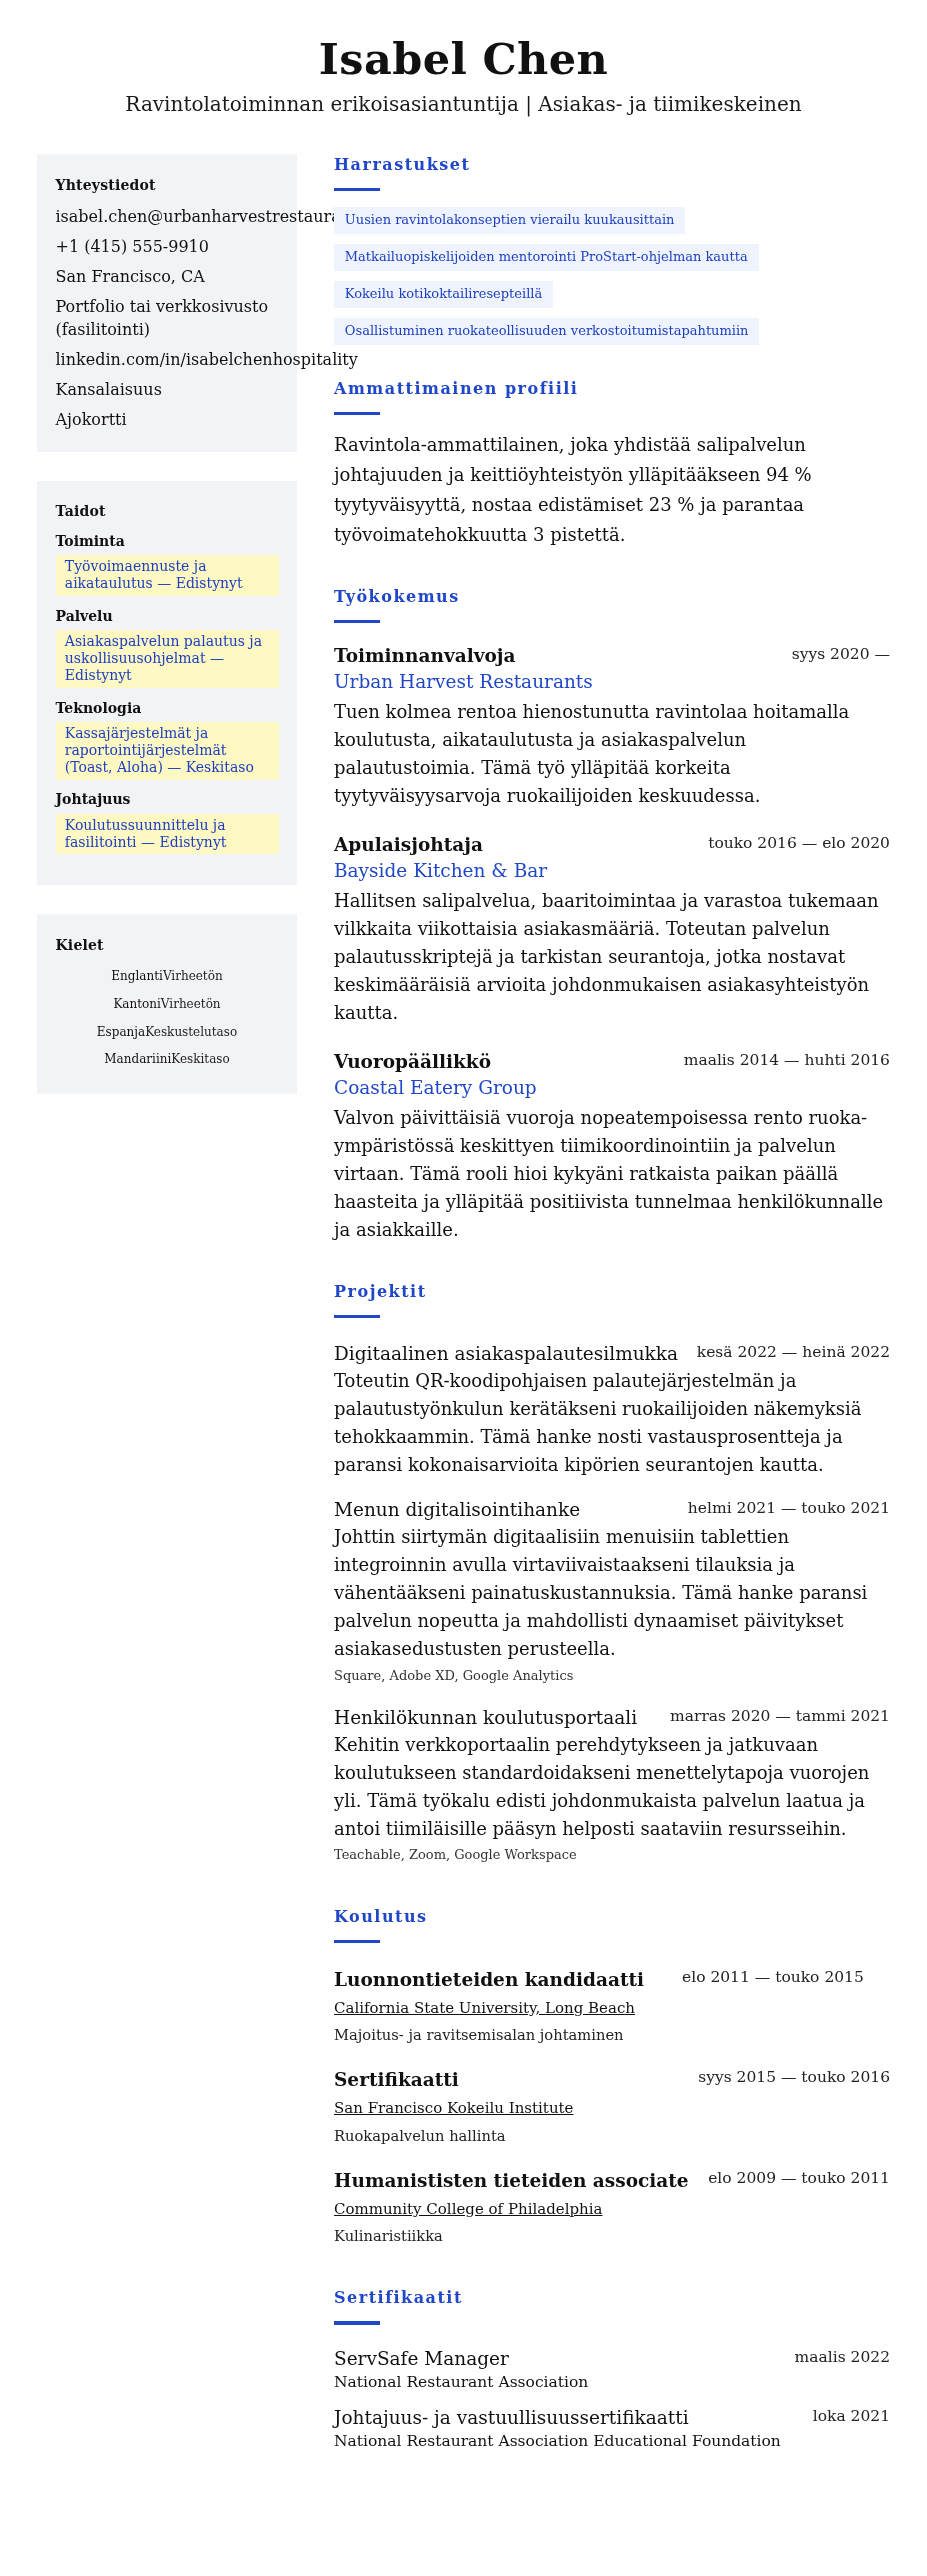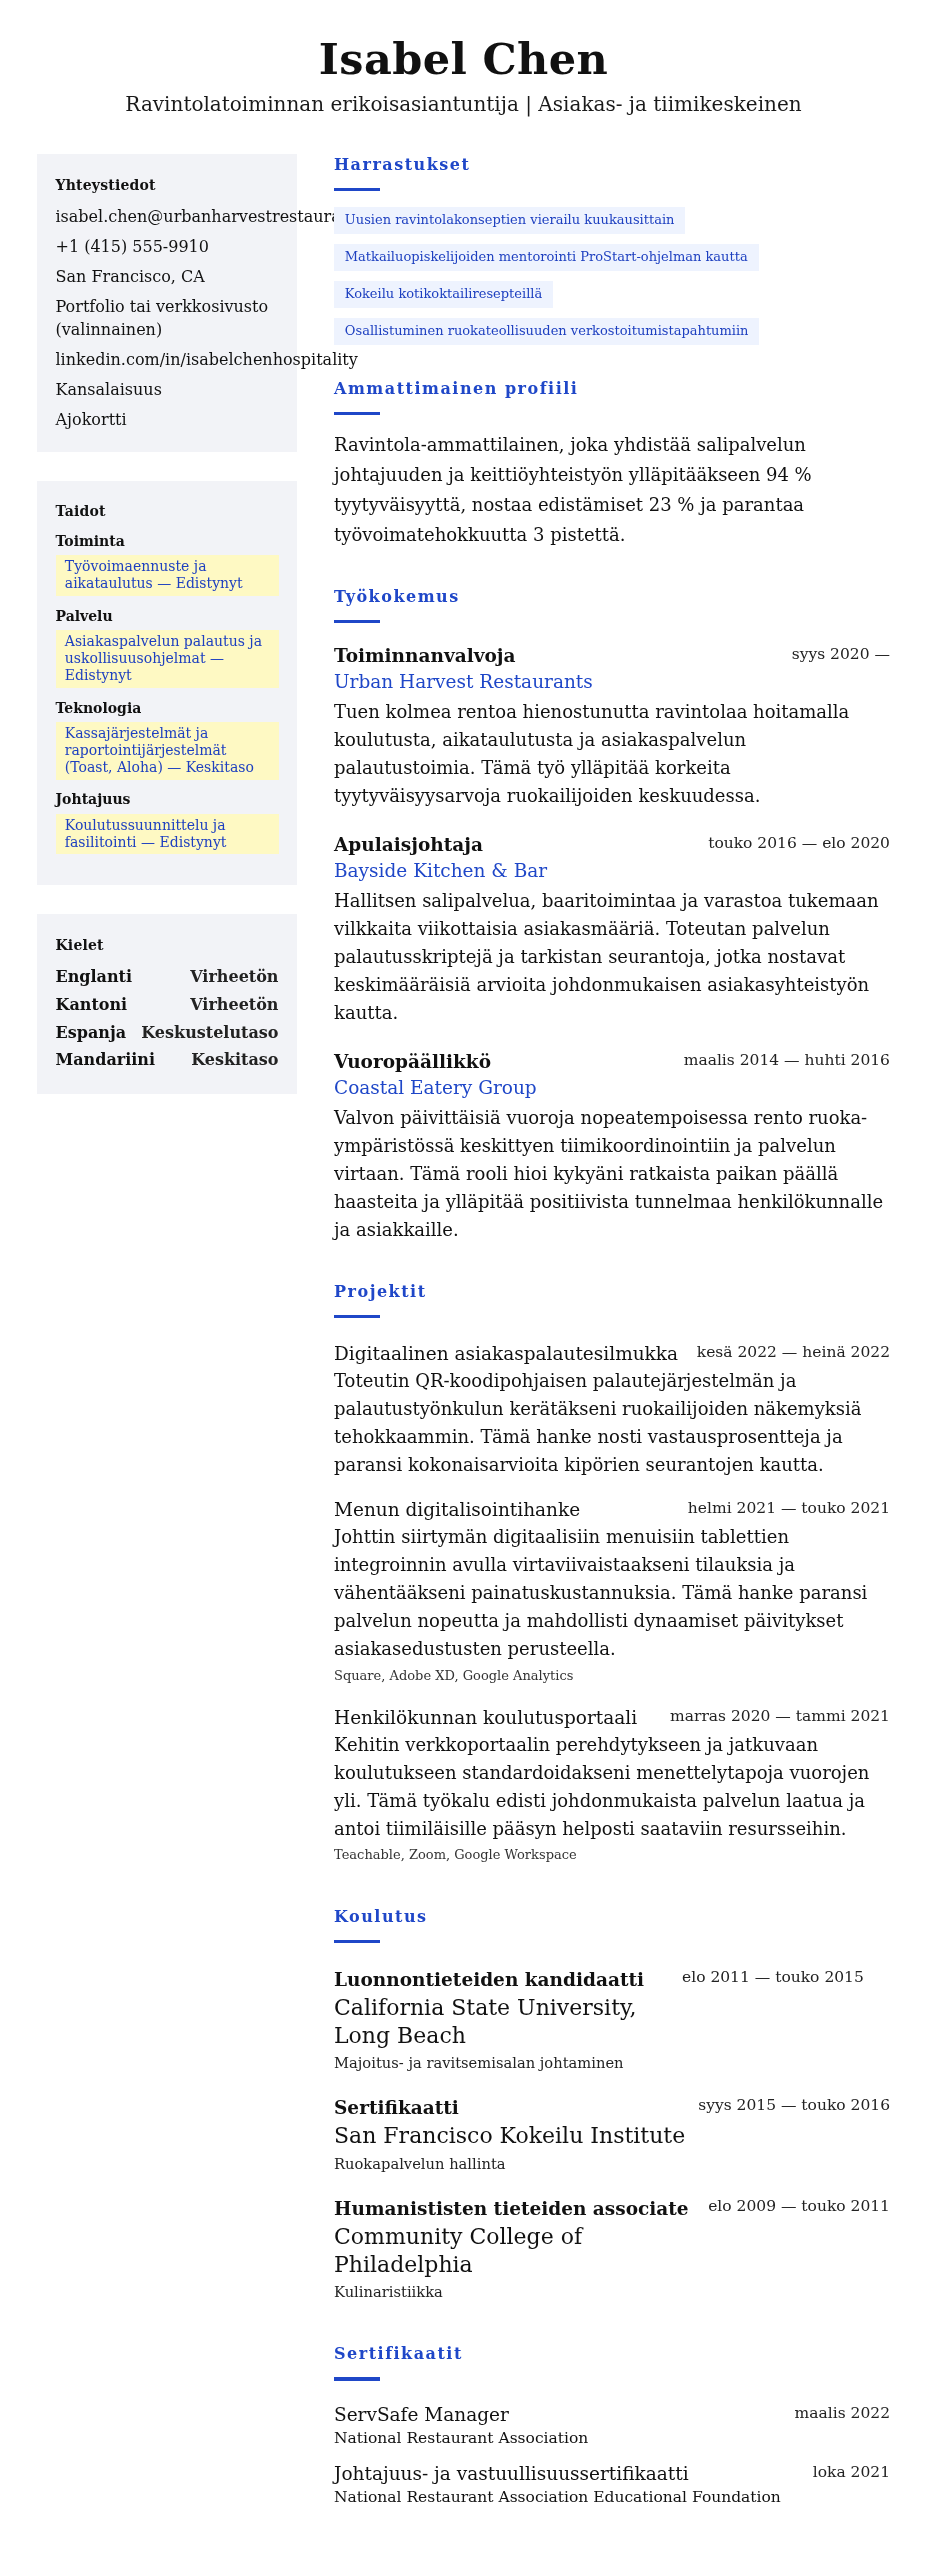--- a/index.html
+++ b/index.html
@@ -18,21 +18,21 @@
     .layout { position: absolute; top: 154px; left: 37px; width: 853px; }
     .sidebar { position: absolute; left: 0; top: 0; width: 260px; }
     .main { position: absolute; left: 297px; top: 0; width: 556px; }
 
     .side-card { background: #f2f3f7; padding: 21.6px 18.5px 18.5px 18.5px; margin-bottom: 29px; }
     .side-title { font-size: 14px; font-weight: bold; line-height: 18.5px; margin-bottom: 10.8px; letter-spacing: 0.2px; }
     .contact-item { font-size: 16px; line-height: 23px; margin-bottom: 7px; white-space: normal; }
     .contact-item.nowrap { white-space: nowrap; overflow: visible; }
     .skill-group-title { font-size: 14px; font-weight: bold; line-height: 18.5px; margin: 10.8px 0 4.6px 0; }
     .skill-chip { background: #fef9c3; color: #1e40c0; font-size: 14px; line-height: 17px; padding: 3.1px 9.3px 3.9px 9.3px; }
-    .lang-row { display: flex; justify-content: space-between; font-size: 16px; line-height: 23px; margin-bottom: 4.6px; font-weight: bold; }
+    .lang-row { display: flex; justify-content: center; font-size: 12px; line-height: 23px; margin-bottom: 4.6px; }
     .lang-level { color: #222; }
 
     .section { margin-bottom: 31px; }
     .section-title { color: #1f47c8; font-size: 16px; font-weight: bold; letter-spacing: 1.5px; line-height: 21.6px; }
     .section-rule { width: 46px; height: 3.1px; background: #1f47c8; margin-top: 12.4px; margin-bottom: 15.5px; }
 
     .hobby-chip { display: inline-block; background: #eef3fe; color: #1e40c0; font-size: 13px; line-height: 17px; padding: 4.6px 10.8px 5.4px 10.8px; margin-bottom: 10px; }
     .hobby-list { display: flex; flex-direction: column; align-items: flex-start; }
 
     .profile-text { font-size: 18px; line-height: 30px; margin-top: 4.6px; }
@@ -42,21 +42,21 @@
     .entry-title { font-size: 18.5px; font-weight: bold; line-height: 26px; }
     .entry-date { font-size: 15.5px; line-height: 23px; color: #222; text-align: right; white-space: nowrap; }
     .entry-org { color: #1f47c8; font-size: 18.5px; line-height: 26px; }
     .entry-desc { font-size: 18px; line-height: 28px; margin-top: 3.1px; }
 
     .proj-title { font-size: 18.5px; line-height: 26px; font-weight: normal; }
     .proj-desc { font-size: 18px; line-height: 28px; }
     .proj-tools { font-size: 13px; line-height: 21.6px; color: #333; margin-top: 1.5px; }
 
     .edu-title { font-size: 18.5px; font-weight: bold; line-height: 28px; }
-    .edu-school { font-size: 22px; line-height: 28px; }
+    .edu-school { font-size: 15px; line-height: 28px; text-decoration: underline; }
     .edu-field { font-size: 14.7px; line-height: 23px; color: #222; margin-top: 1.5px; }
     .edu-date-wrap { max-width: 185px; white-space: normal; text-align: left; }
 
     .cert-title { font-size: 18.5px; line-height: 26px; }
     .cert-issuer { font-size: 15.5px; line-height: 21.6px; color: #111; }
   </style>
 </head>
 <body>
 
 <header class="header">
@@ -66,21 +66,21 @@
 
 <div class="layout">
 
   <aside class="sidebar">
 
     <section class="side-card" style="padding-bottom:14px;">
       <div class="side-title">Yhteystiedot</div>
       <div class="contact-item nowrap" style="overflow:hidden; width:303px; margin-right:-80px;">isabel.chen@urbanharvestrestaurants.com</div>
       <div class="contact-item">+1 (415) 555-9910</div>
       <div class="contact-item">San Francisco, CA</div>
-      <div class="contact-item">Portfolio tai verkkosivusto (valinnainen)</div>
+      <div class="contact-item">Portfolio tai verkkosivusto (fasilitointi)</div>
       <div class="contact-item nowrap">linkedin.com/in/isabelchenhospitality</div>
       <div class="contact-item">Kansalaisuus</div>
       <div class="contact-item">Ajokortti</div>
     </section>
 
     <section class="side-card" style="padding-bottom:31px;">
       <div class="side-title">Taidot</div>
       <div>
         <div class="skill-group-title">Toiminta</div>
         <div class="skill-chip">Työvoimaennuste ja aikataulutus — Edistynyt</div>

